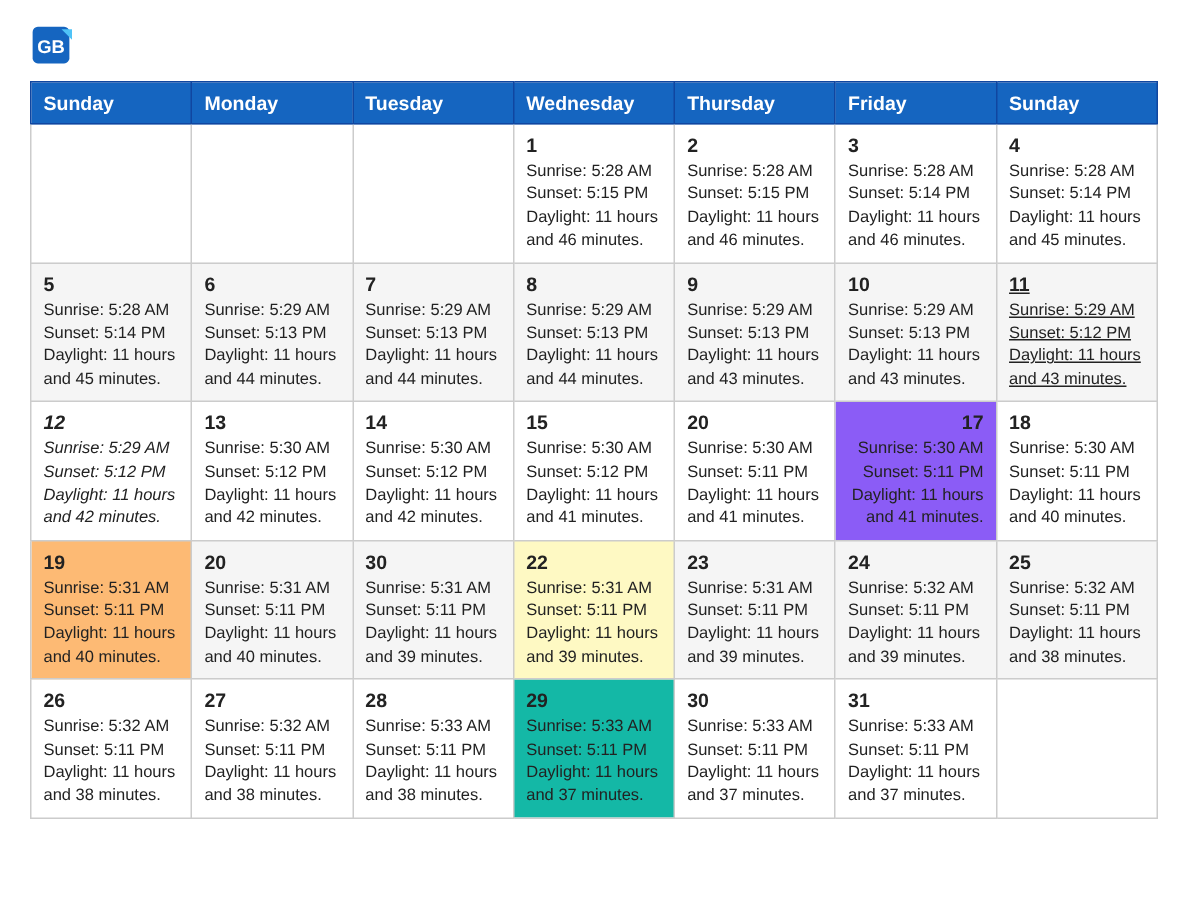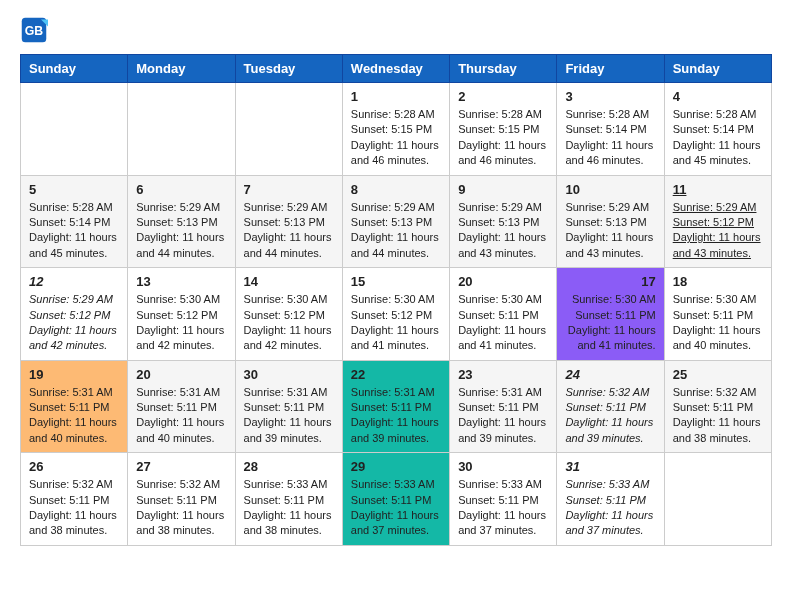--- a/index.html
+++ b/index.html
@@ -256,33 +256,33 @@
           <div class="day-info" style="white-space: pre-line;">Sunrise: 5:31 AM
 Sunset: 5:11 PM
 Daylight: 11 hours and 40 minutes.</div>
         </td>
         <td style="background: rgb(245, 245, 245);">
           <span class="day-number">30</span>
           <div class="day-info" style="white-space: pre-line;">Sunrise: 5:31 AM
 Sunset: 5:11 PM
 Daylight: 11 hours and 39 minutes.</div>
         </td>
-        <td style="background: #14b8a6;">
+        <td style="background: #fef9c3;">
           <span class="day-number">22</span>
           <div class="day-info" style="white-space: pre-line;">Sunrise: 5:31 AM
 Sunset: 5:11 PM
 Daylight: 11 hours and 39 minutes.</div>
         </td>
         <td style="background: rgb(245, 245, 245);">
           <span class="day-number">23</span>
           <div class="day-info" style="white-space: pre-line;">Sunrise: 5:31 AM
 Sunset: 5:11 PM
 Daylight: 11 hours and 39 minutes.</div>
         </td>
-        <td style="background: rgb(245, 245, 245); font-style: italic;">
+        <td style="background: rgb(245, 245, 245);">
           <span class="day-number">24</span>
           <div class="day-info" style="white-space: pre-line;">Sunrise: 5:32 AM
 Sunset: 5:11 PM
 Daylight: 11 hours and 39 minutes.</div>
         </td>
         <td style="background: rgb(245, 245, 245);">
           <span class="day-number">25</span>
           <div class="day-info" style="white-space: pre-line;">Sunrise: 5:32 AM
 Sunset: 5:11 PM
 Daylight: 11 hours and 38 minutes.</div>
@@ -312,21 +312,21 @@
           <div class="day-info" style="white-space: pre-line;">Sunrise: 5:33 AM
 Sunset: 5:11 PM
 Daylight: 11 hours and 37 minutes.</div>
         </td>
         <td style="background: rgb(255, 255, 255);">
           <span class="day-number">30</span>
           <div class="day-info" style="white-space: pre-line;">Sunrise: 5:33 AM
 Sunset: 5:11 PM
 Daylight: 11 hours and 37 minutes.</div>
         </td>
-        <td style="background: rgb(255, 255, 255); font-style: italic;">
+        <td style="background: rgb(255, 255, 255);">
           <span class="day-number">31</span>
           <div class="day-info" style="white-space: pre-line;">Sunrise: 5:33 AM
 Sunset: 5:11 PM
 Daylight: 11 hours and 37 minutes.</div>
         </td>
         <td class="empty-cell" style="background: rgb(255, 255, 255);"></td>
       </tr>
     </tbody>
 </table>
 

